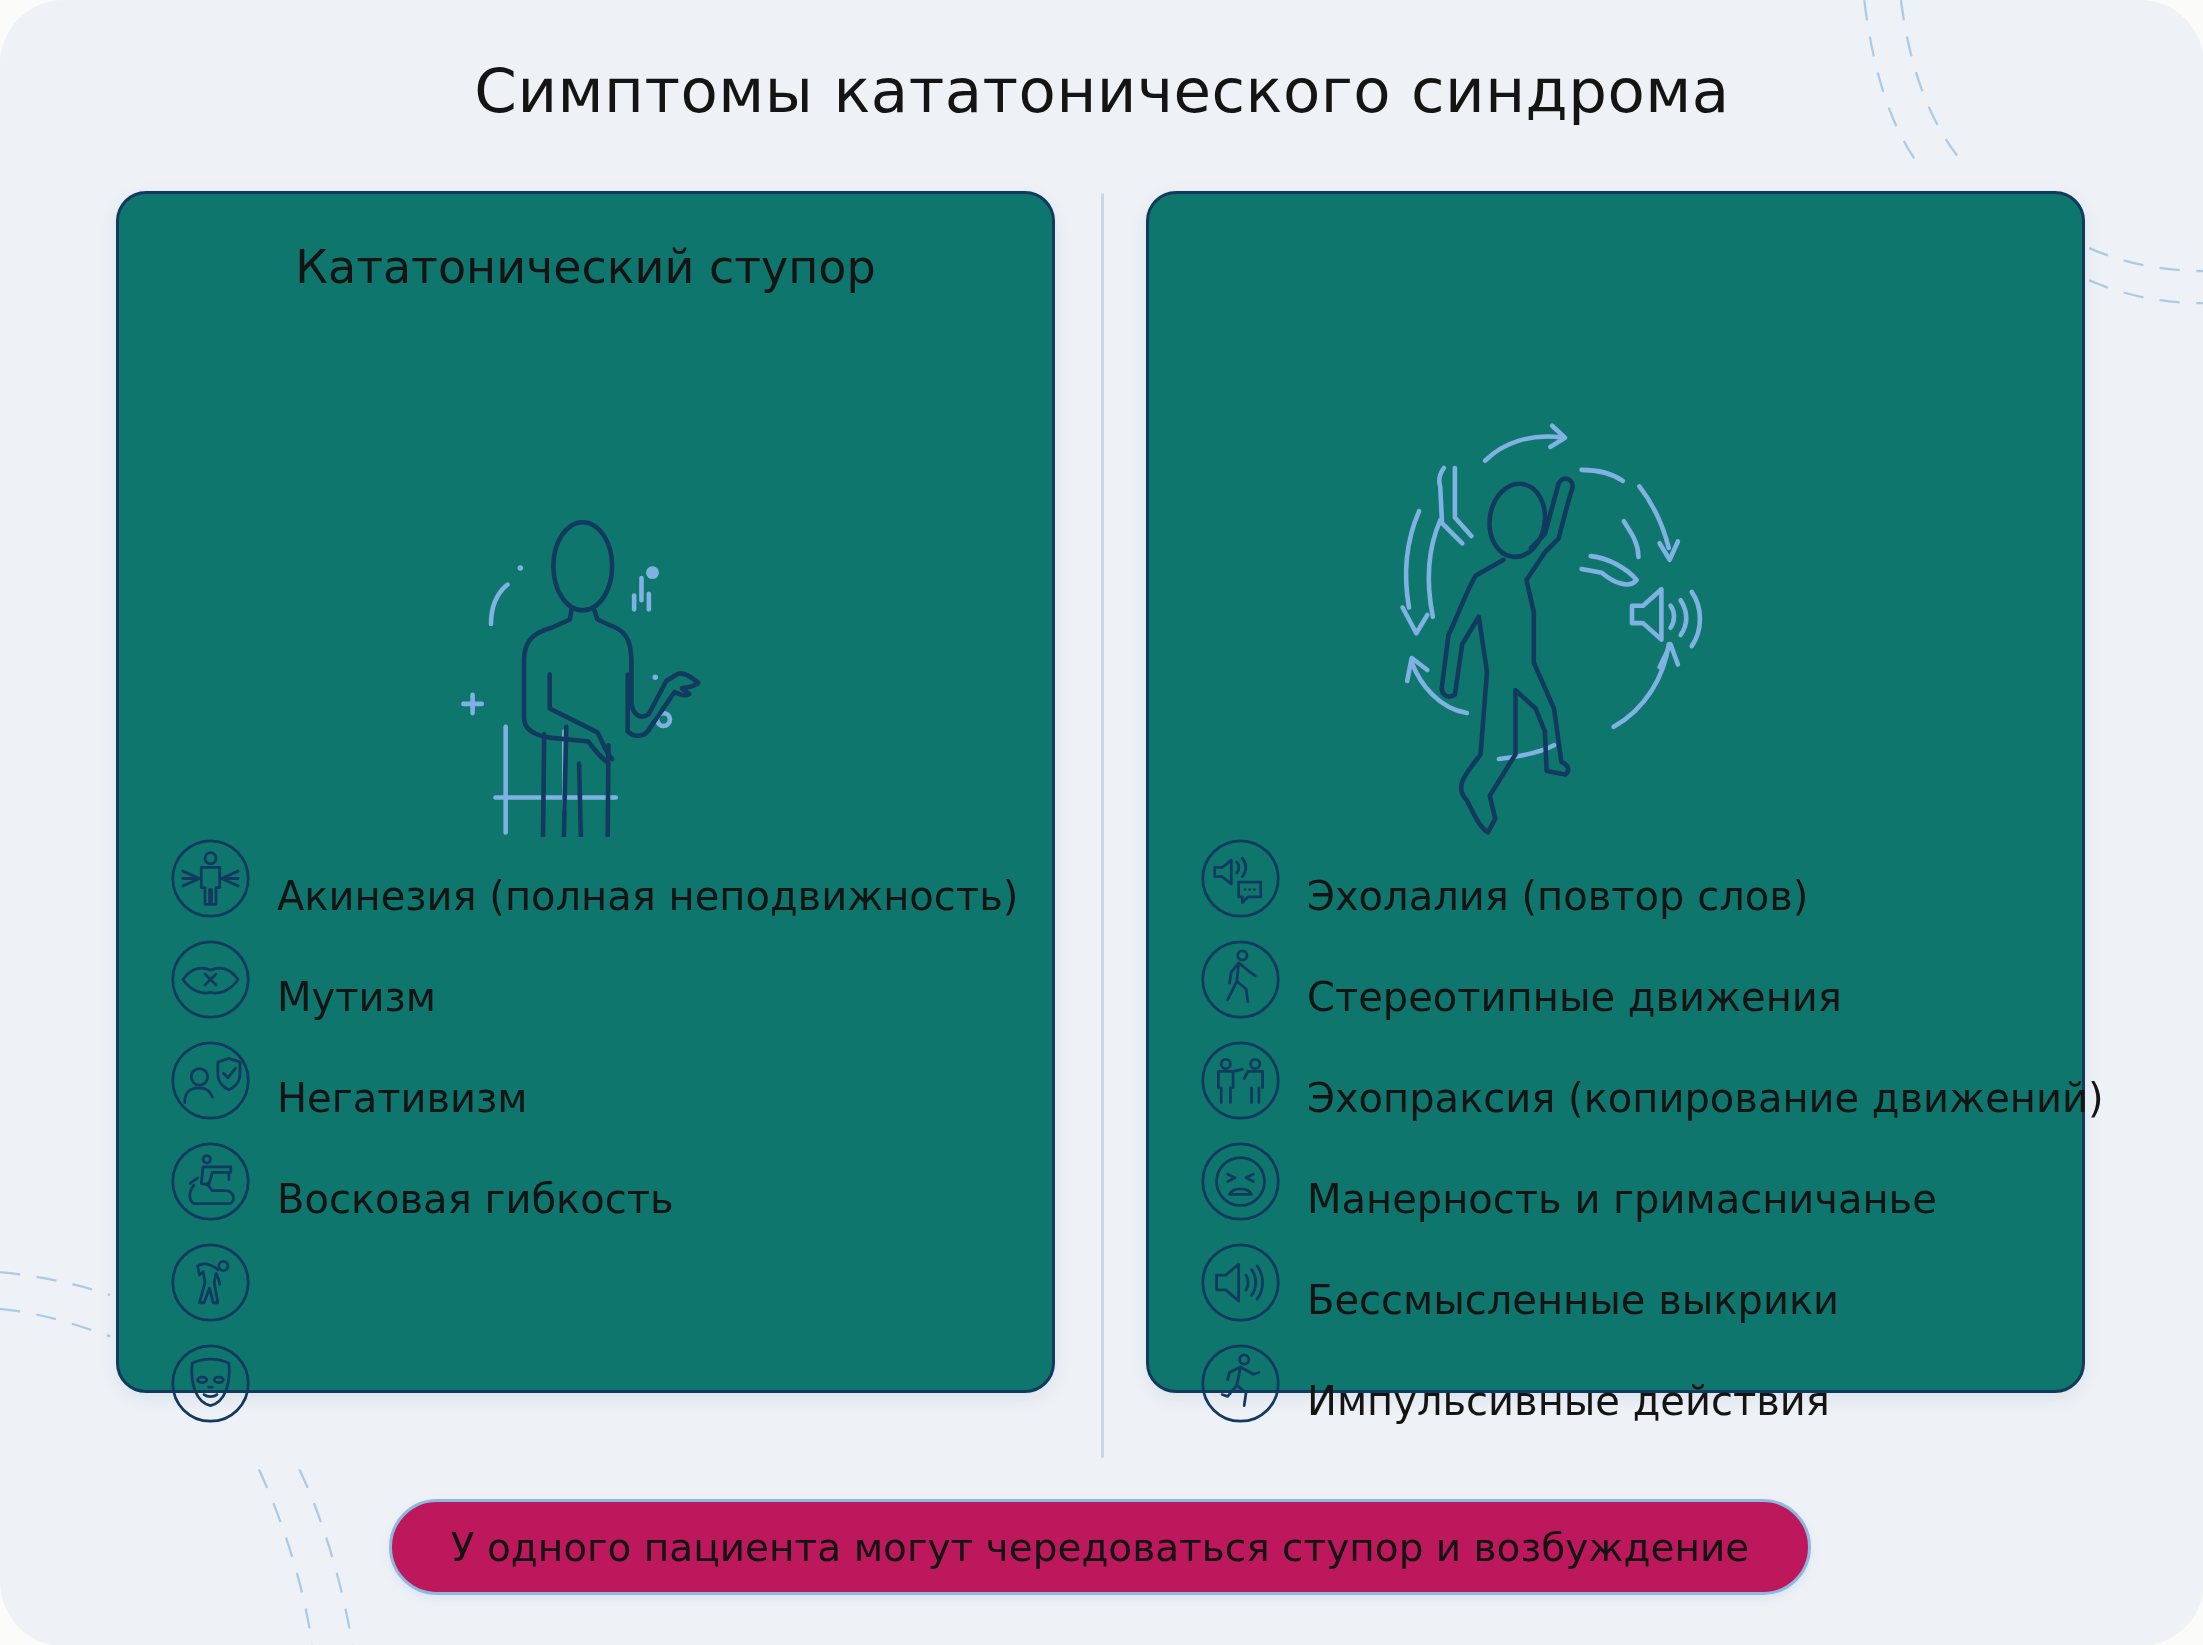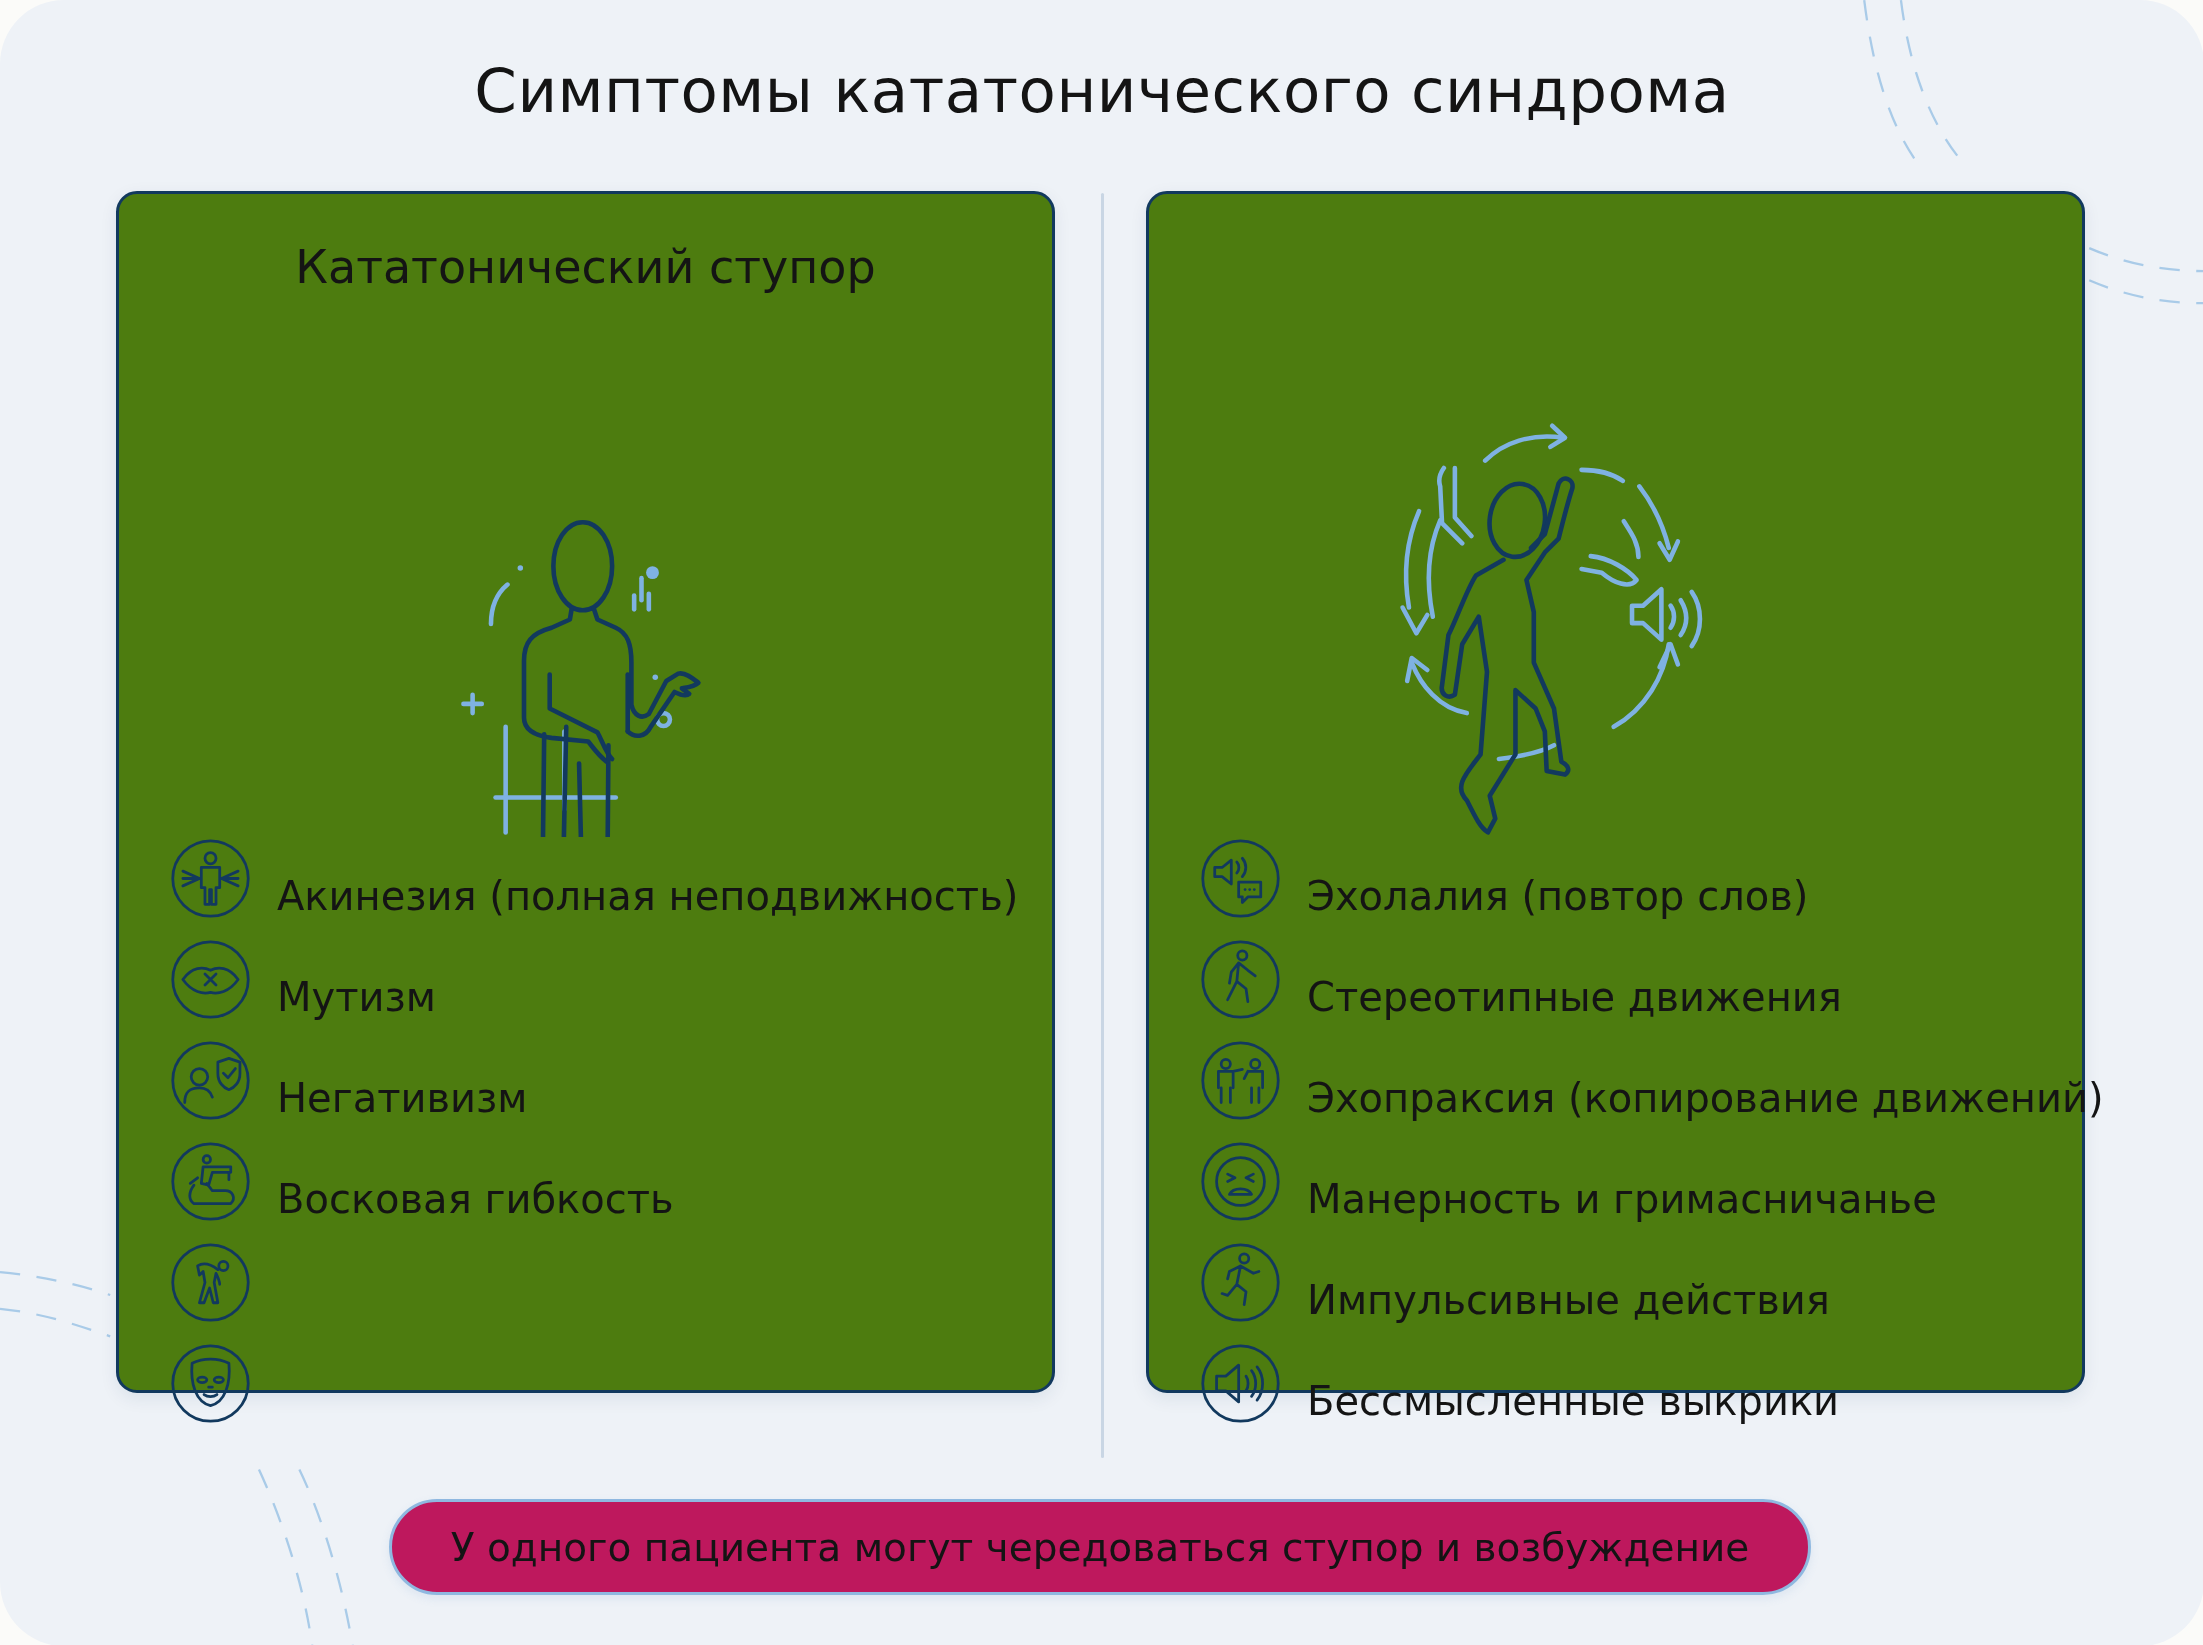--- a/index.html
+++ b/index.html
@@ -23,22 +23,22 @@
       position: absolute; top: 55px; left: 0; width: 2204px;
       text-align: center; font-size: 61px; font-weight: 400; letter-spacing: 0.5px;
       color: #141414;
     }
     .divider {
       position: absolute; left: 1101px; top: 193px; width: 2.8px; height: 1265px;
       background: #c9d6e4; border-radius: 1.8px;
     }
     .panel {
       position: absolute; top: 191px; width: 939px; height: 1202px;
-      border: 3.7px solid #12395e; border-radius: 21px;
-      background: #4d7c0f;
+      border: 3.7px solid #12395e; border-radius: 30px;
+      background: #0f766e;
       box-sizing: border-box;
       box-shadow: 0 5.5px 16.5px rgba(18,57,94,0.08);
     }
     .panel.left { left: 116px; }
     .panel.right { left: 1146px; }
     .panel-title {
       position: absolute; top: 46px; left: 0; width: 100%;
       text-align: center; font-size: 46px; color: #141414;
     }
     .illus { position: absolute; left: 0; top: 129px; width: 100%; height: 514px; }
@@ -237,31 +237,31 @@
           <circle class="ic-s" cx="44" cy="44" r="41"></circle>
           <circle class="ic-s" cx="44" cy="44" r="26"></circle>
           <path class="ic-s" d="M30 36 l8 4 l-8 4 M58 36 l-8 4 l8 4"></path>
           <path class="ic-s" d="M32 58 c4 -8 20 -8 24 0 z"></path>
         </svg>
         <span class="lbl">Манерность и гримасничанье</span>
       </div>
       <div class="item">
         <svg class="ic" viewBox="0 0 88 88">
           <circle class="ic-s" cx="44" cy="44" r="41"></circle>
+          <path class="ic-s" d="M18 36 h10 l14 -12 v40 l-14 -12 h-10 z"></path>
+          <path class="ic-s" d="M50 36 c3 4 3 12 0 16 M56 30 c6 8 6 20 0 28 M62 26 c8 10 8 26 0 36"></path>
+        </svg>
+        <span class="lbl">Бессмысленные выкрики</span>
+      </div>
+      <div class="item">
+        <svg class="ic" viewBox="0 0 88 88">
+          <circle class="ic-s" cx="44" cy="44" r="41"></circle>
           <circle class="ic-s" cx="48" cy="18" r="5"></circle>
           <path class="ic-s" d="M44 26 l-4 20 M44 26 l14 8 l6 -2 M44 26 l-12 6 l-2 8 M40 46 l-10 12 l-6 -2 M40 46 l10 8 l-2 14"></path>
         </svg>
         <span class="lbl">Импульсивные действия</span>
       </div>
-      <div class="item">
-        <svg class="ic" viewBox="0 0 88 88">
-          <circle class="ic-s" cx="44" cy="44" r="41"></circle>
-          <path class="ic-s" d="M18 36 h10 l14 -12 v40 l-14 -12 h-10 z"></path>
-          <path class="ic-s" d="M50 36 c3 4 3 12 0 16 M56 30 c6 8 6 20 0 28 M62 26 c8 10 8 26 0 36"></path>
-        </svg>
-        <span class="lbl">Бессмысленные выкрики</span>
-      </div>
     </div>
   </div>
 
   <div class="note">У одного пациента могут чередоваться ступор и возбуждение</div>
 </div>
 
 
 </body></html>

